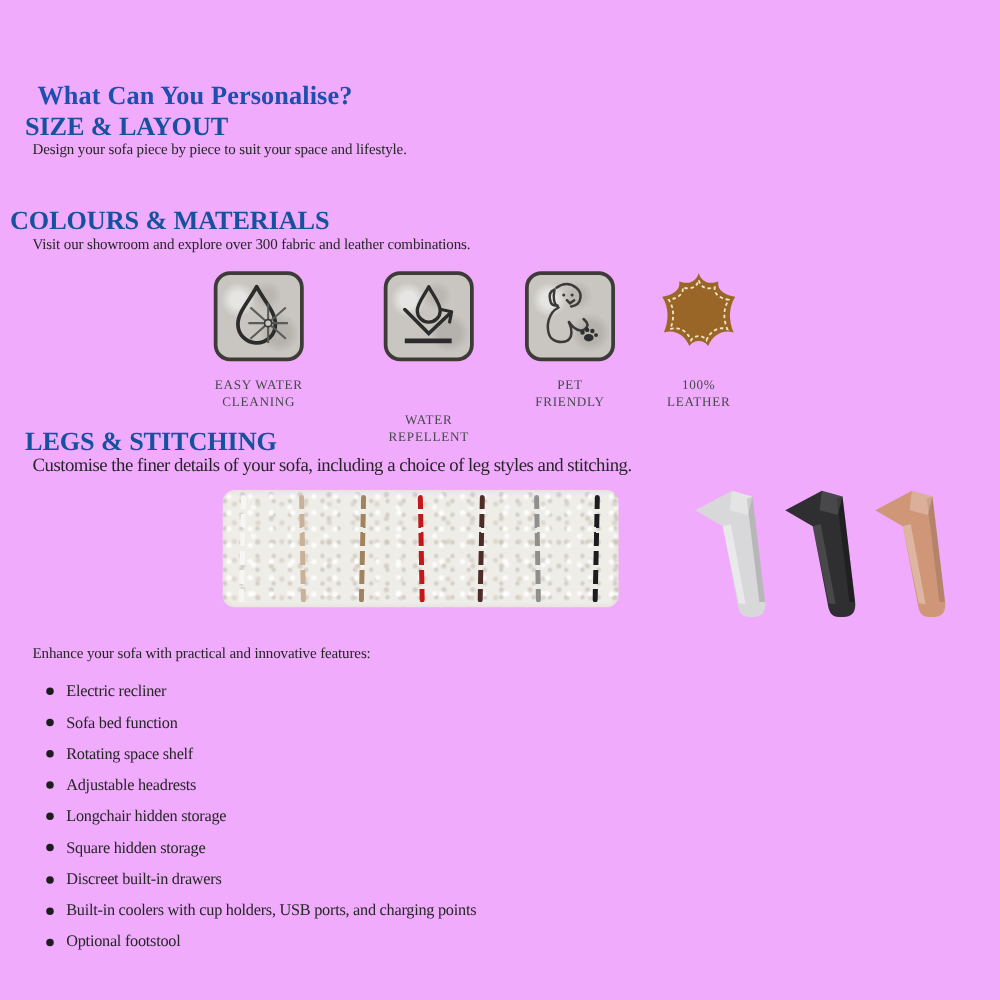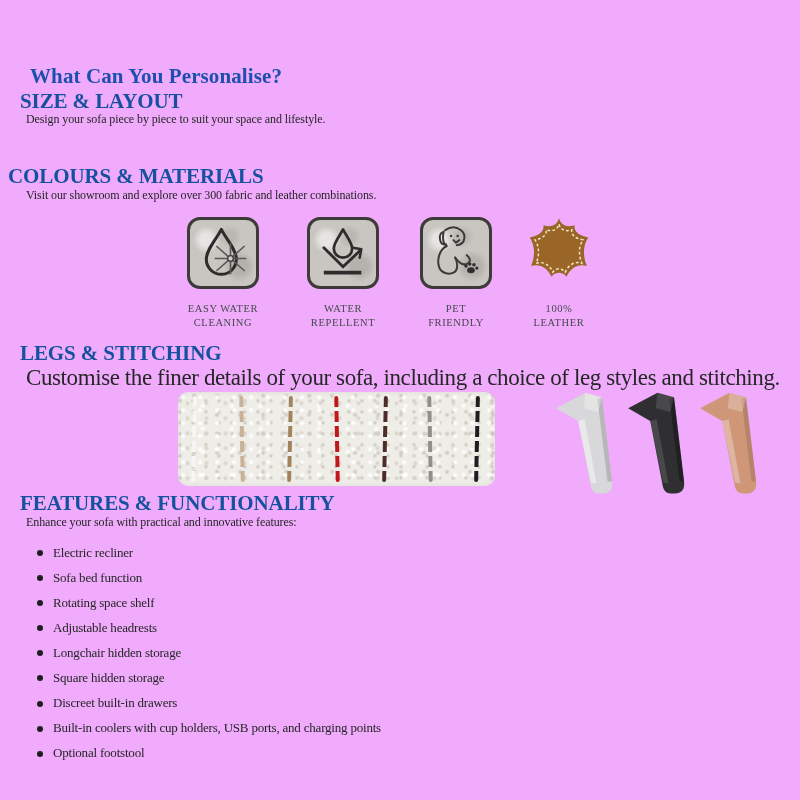--- a/index.html
+++ b/index.html
@@ -10,21 +10,21 @@
               color:#1d4fae;letter-spacing:.1px;}
 
   .sec-head{position:absolute;font-size:21px;font-weight:bold;color:#15519e;letter-spacing:-.1px;}
   .sec-body{position:absolute;font-size:12px;color:#262626;letter-spacing:-.1px;white-space:nowrap;}
 
   .h-size{left:20px;top:89px;}
   .b-size{left:26px;top:112px;}
   .h-col{left:8px;top:164px;}
   .b-col{left:26px;top:188px;}
   .h-legs{left:20px;top:341px;}
-  .b-legs{left:26px;top:365px;font-size:23px;letter-spacing:-.4px;}
+  .b-legs{left:26px;top:365px;font-size:15px;letter-spacing:-.4px;}
   .h-feat{left:20px;top:491px;}
   .b-feat{left:26px;top:515px;}
 
   
   .badge{position:absolute;top:215px;width:120px;display:flex;flex-direction:column;align-items:center;}
   .badge-icon{height:76px;display:flex;align-items:center;justify-content:center;}
   .tile{width:72px;height:72px;border-radius:13px;border:3px solid #3d3b38;box-sizing:border-box;
         background:
           radial-gradient(circle at 25% 30%, rgba(255,255,255,.55) 0 6px, transparent 14px),
           radial-gradient(circle at 75% 70%, rgba(120,115,108,.25) 0 8px, transparent 16px),
@@ -70,21 +70,21 @@
 <div class="page">
 
   <h1 class="page-title">What Can You Personalise?</h1>
 
   <div class="sec-head h-size">SIZE &amp; LAYOUT</div>
   <div class="sec-body b-size">Design your sofa piece by piece to suit your space and lifestyle.</div>
 
   <div class="sec-head h-col">COLOURS &amp; MATERIALS</div>
   <div class="sec-body b-col">Visit our showroom and explore over 300 fabric and leather combinations.</div>
 
-  <div class="badge" style="left:163px;align-items:center;">
+  <div class="badge" style="left:147px;align-items:center;">
     <div class="badge-icon">
       <div class="tile">
         <span>
           <svg width="60" height="60" viewBox="0 0 72 72">
             <path d="M34,10 C28,22 16,34 16,46 a18,18 0 0 0 36,0 C52,34 40,22 34,10 Z" fill="none" stroke="#2c2c2c" stroke-width="3.6" stroke-linejoin="round"></path>
             <g stroke="#5a5a58" stroke-width="2">
               <line x1="28" y1="30" x2="62" y2="60"></line>
               <line x1="62" y1="30" x2="28" y2="60"></line>
               <line x1="45" y1="26" x2="45" y2="64"></line>
               <line x1="26" y1="45" x2="64" y2="45"></line>
@@ -93,21 +93,21 @@
           </svg>
         </span>
       </div>
     </div>
     <div class="badge-label">
       <div>EASY WATER</div>
       <div>CLEANING</div>
     </div>
   </div>
 
-  <div class="badge" style="left:283px;">
+  <div class="badge" style="left:283px;gap:28px;">
     <div class="badge-icon">
       <div class="tile">
         <span>
           <svg width="60" height="60" viewBox="0 0 72 72">
             <path d="M36,10 C32,18 25,26 25,33 a11,11 0 0 0 22,0 C47,26 40,18 36,10 Z" fill="none" stroke="#2c2c2c" stroke-width="3.2" stroke-linejoin="round"></path>
             <path d="M13,32 L36,55 L57,35" fill="none" stroke="#2c2c2c" stroke-width="3.4" stroke-linecap="round"></path>
             <path d="M48,32 L58,34 L56,44" fill="none" stroke="#2c2c2c" stroke-width="3" stroke-linecap="round" stroke-linejoin="round"></path>
             <line x1="13" y1="62" x2="58" y2="62" stroke="#2c2c2c" stroke-width="4.6"></line>
           </svg>
         </span>
@@ -203,21 +203,20 @@
     <span class="leg" style="--leg: #cf9678;">
       <svg width="66" height="116" viewBox="0 0 72 118">
         <path d="M10,20 L42,3 L60,8 L71,100 C72,109 68,113 61,113 L57,113 C50,113 48,108 47,101 L34,34 Z" style="fill:var(--leg)"></path>
         <path d="M34,34 L41,32 L54,102 L48,101 Z" fill="rgba(255,255,255,.3)"></path>
         <path d="M60,8 L71,100 L66,100 L55,10 Z" fill="rgba(0,0,0,.12)"></path>
         <path d="M42,3 L60,8 L56,24 L40,20 Z" fill="rgba(255,255,255,.25)"></path>
       </svg>
     </span>
   </div>
 
-  <div class="sec-head h-feat">FEATURES &amp; FUNCTIONALITY</div>
   <div class="sec-body b-feat">Enhance your sofa with practical and innovative features:</div>
 
   <ul class="feat-list">
     <li>Electric recliner</li>
     <li>Sofa bed function</li>
     <li>Rotating space shelf</li>
     <li>Adjustable headrests</li>
     <li>Longchair hidden storage</li>
     <li>Square hidden storage</li>
     <li>Discreet built-in drawers</li>

